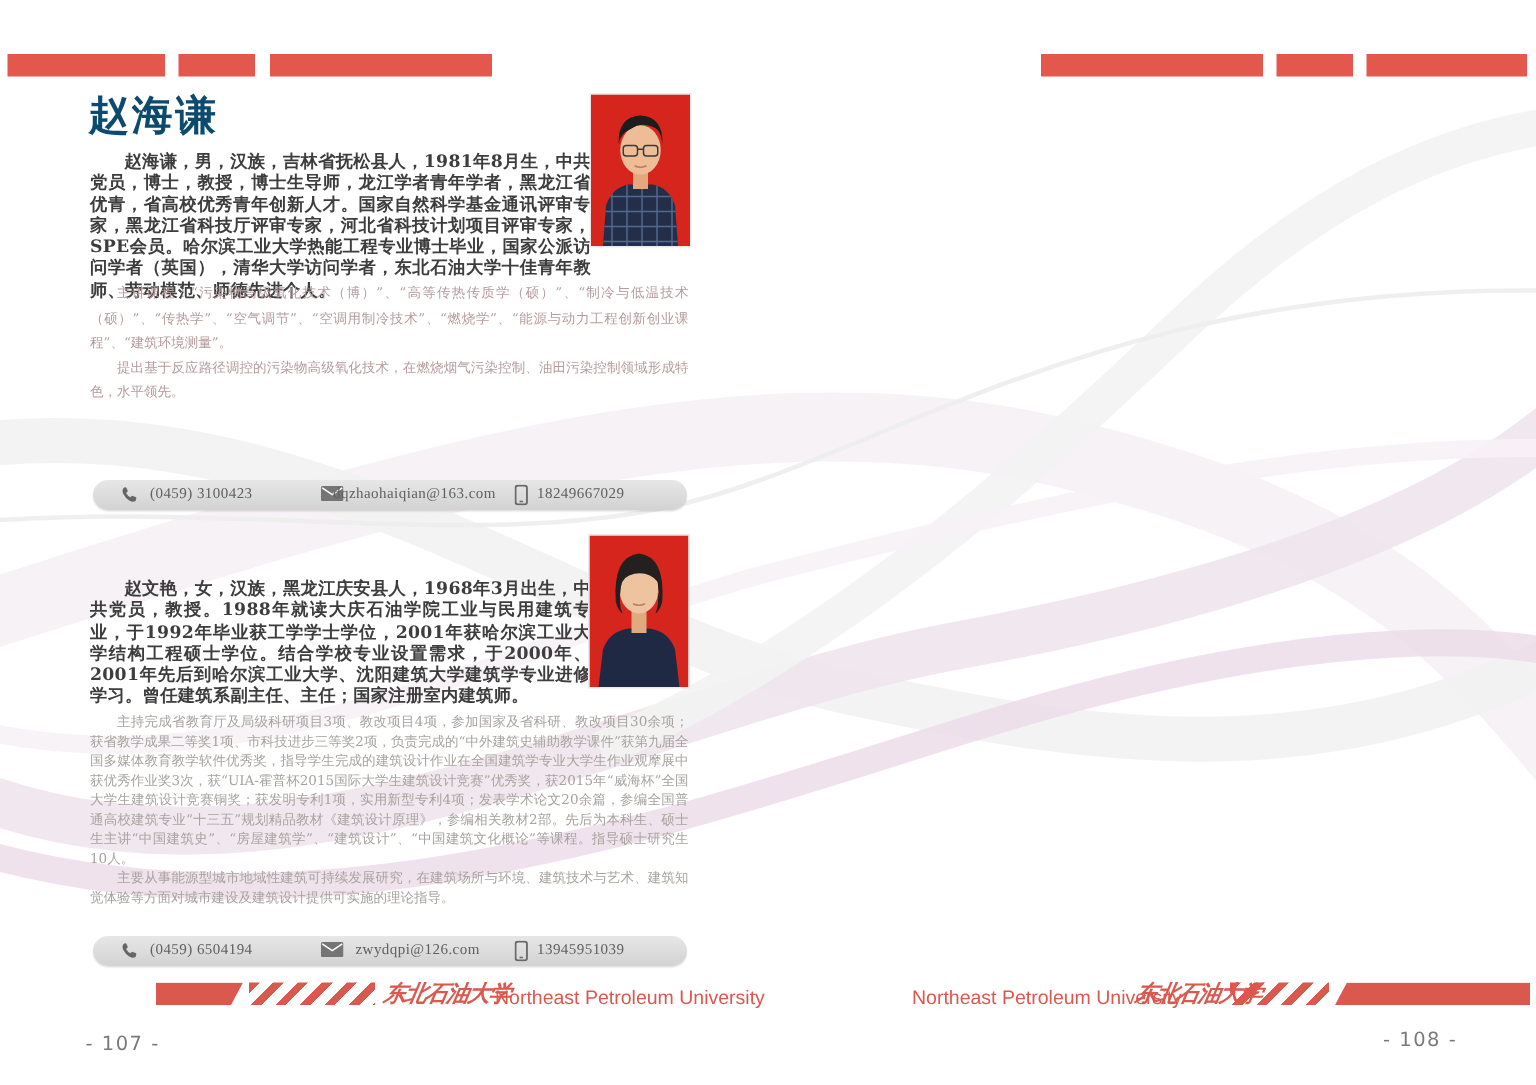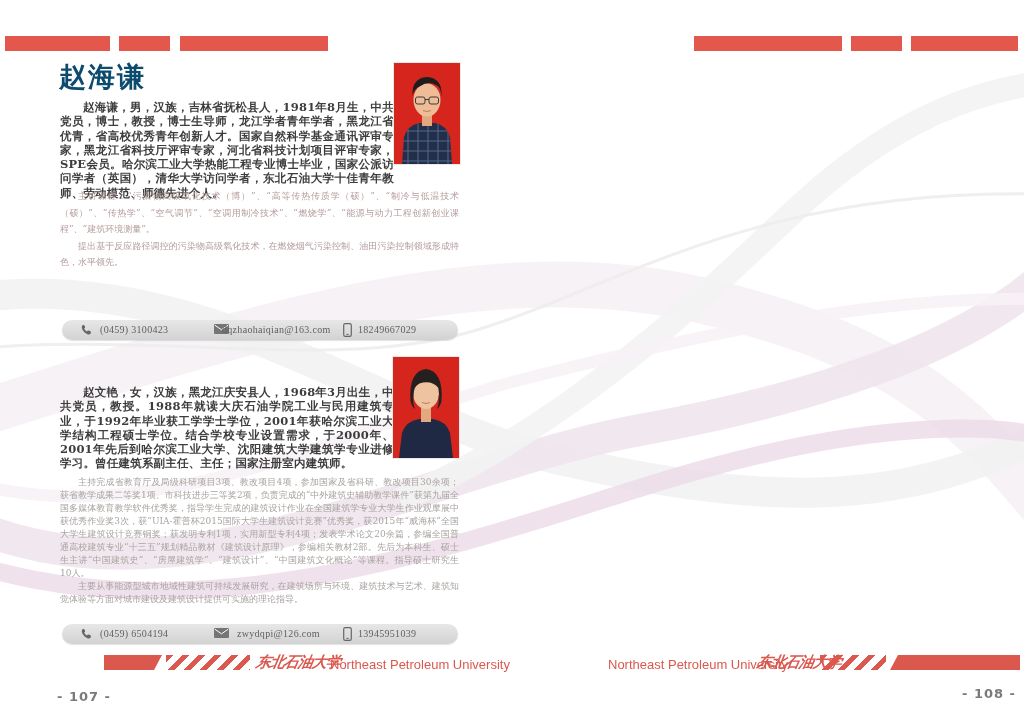--- a/index.html
+++ b/index.html
@@ -51,23 +51,23 @@
   .f-stripes-l{left:166px;width:84px;}
   .f-stripes-r{left:820px;width:66px;}
   .f-script{position:absolute;top:653px;margin:0;color:#db584e;font-size:15px;font-weight:bold;
             font-style:italic;font-family:"DejaVu Serif","Liberation Serif",serif;
             transform:skewX(-10deg);letter-spacing:-1px;white-space:nowrap;}
   .f-script-l{left:256px}.f-script-r{left:757px}
   .f-en{position:absolute;top:657px;margin:0;color:#db584e;font-size:13px;
         font-family:"Liberation Sans","DejaVu Sans",sans-serif;white-space:nowrap;}
   .f-en-l{left:330px}.f-en-r{left:608px}
 
-  .pn{position:absolute;color:#7a7a7a;font-size:13px;font-weight:bold;letter-spacing:1px;
+  .pn{position:absolute;color:#7a7a7a;font-size:13px;font-weight:normal;letter-spacing:1px;
       font-family:"DejaVu Sans",sans-serif;}
-  .pn-l{left:57px;top:689px}.pn-r{left:962px;top:686px}
+  .pn-l{left:57px;top:689px}.pn-r{left:922px;top:686px}
 </style>
 </head>
 <body>
 
 <div class="canvas">
 
   <svg class="swirls" width="1024" height="723" viewBox="0 0 1024 723">
     <g fill="none">
       <path d="M-40 420 C 240 330, 480 250, 700 300 S 980 430, 1070 540" stroke="#f4eff3" stroke-width="46" opacity="0.8"></path>
       <path d="M-40 300 C 200 260, 380 420, 560 460 S 900 520, 1070 420" stroke="#f2f2f2" stroke-width="30" opacity="0.9"></path>

